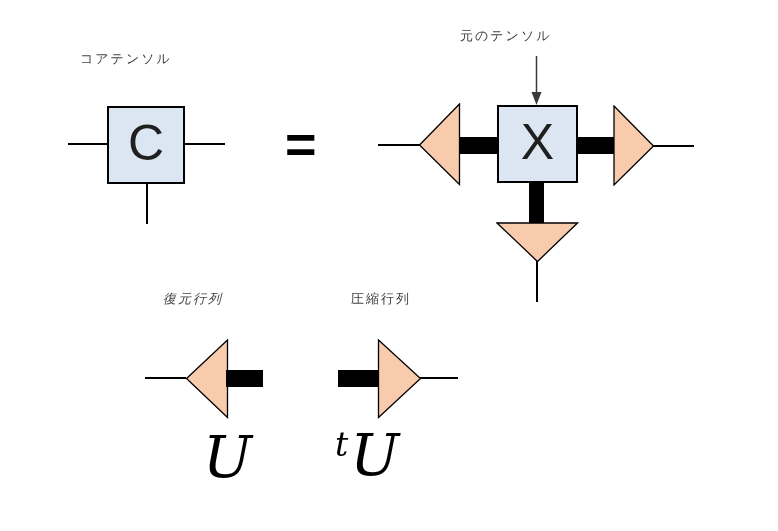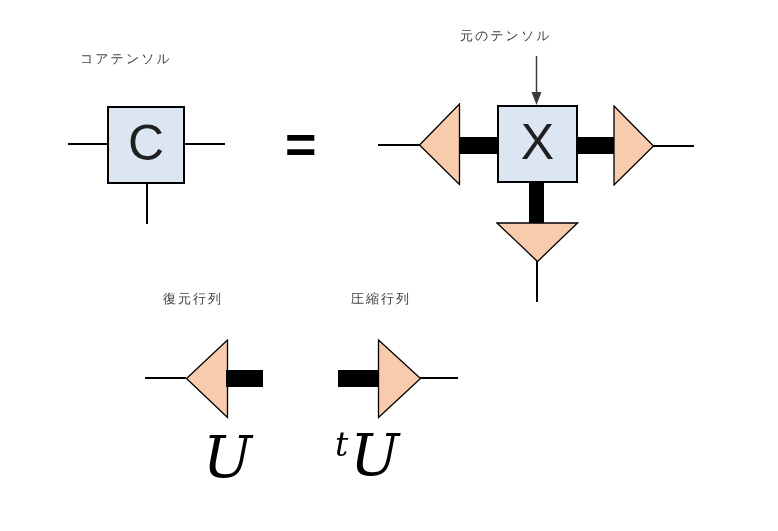--- a/index.html
+++ b/index.html
@@ -138,21 +138,21 @@
     <div class="thick-bar" style="left:529px; top:182px; width:15px; height:41px;"></div>
 
     <svg class="tri" style="left:496px; top:222px;" width="83" height="41" viewBox="0 0 83 41">
       <polygon points="1,1 81.5,1 41.5,39.5"></polygon>
     </svg>
 
     <div class="thin-line-v" style="left:536px; top:261px; height:41px;"></div>
   </div>
 
   <div>
-    <div class="jp-label" style="left:163px; top:292px;">復元行列</div>
+    <div class="jp-label" style="left:163px; top:292px;font-style:italic;">復元行列</div>
 
     <div class="thin-line-h" style="left:145px; top:377px; width:41px;"></div>
 
     <svg class="tri" style="left:185px; top:339px;" width="44" height="80" viewBox="0 0 44 80">
       <polygon points="42.5,1 1.5,39.5 42.5,78.5"></polygon>
     </svg>
 
     <div class="thick-bar" style="left:226px; top:370px; width:37px; height:17px;"></div>
 
     <div class="math-u" style="left:203px; top:428px;">

